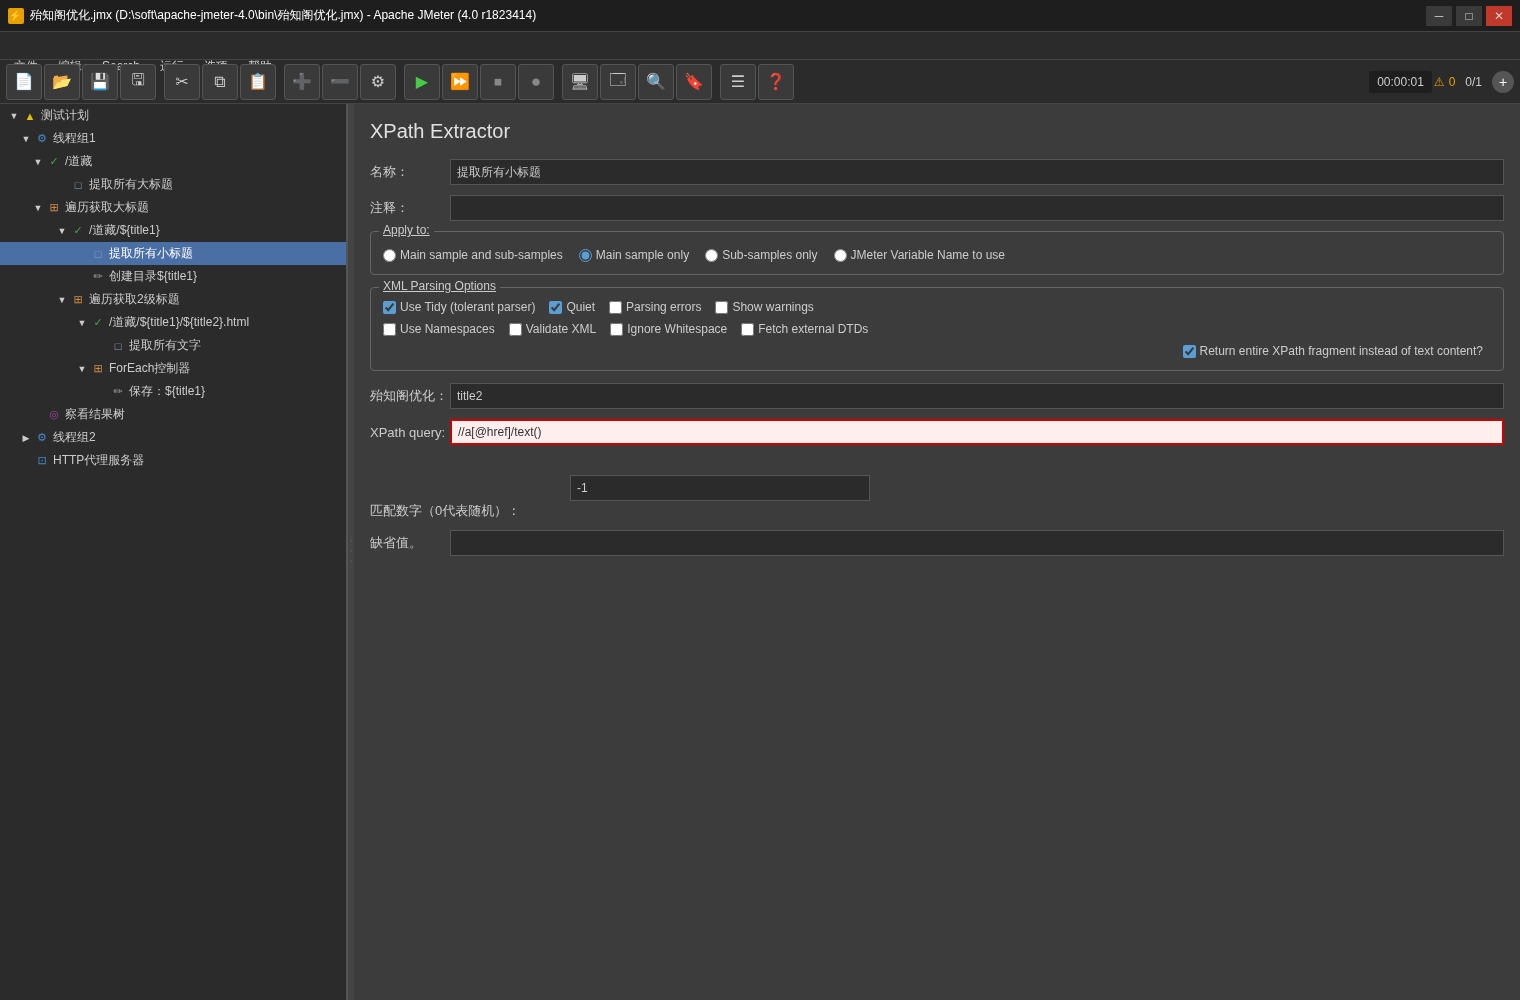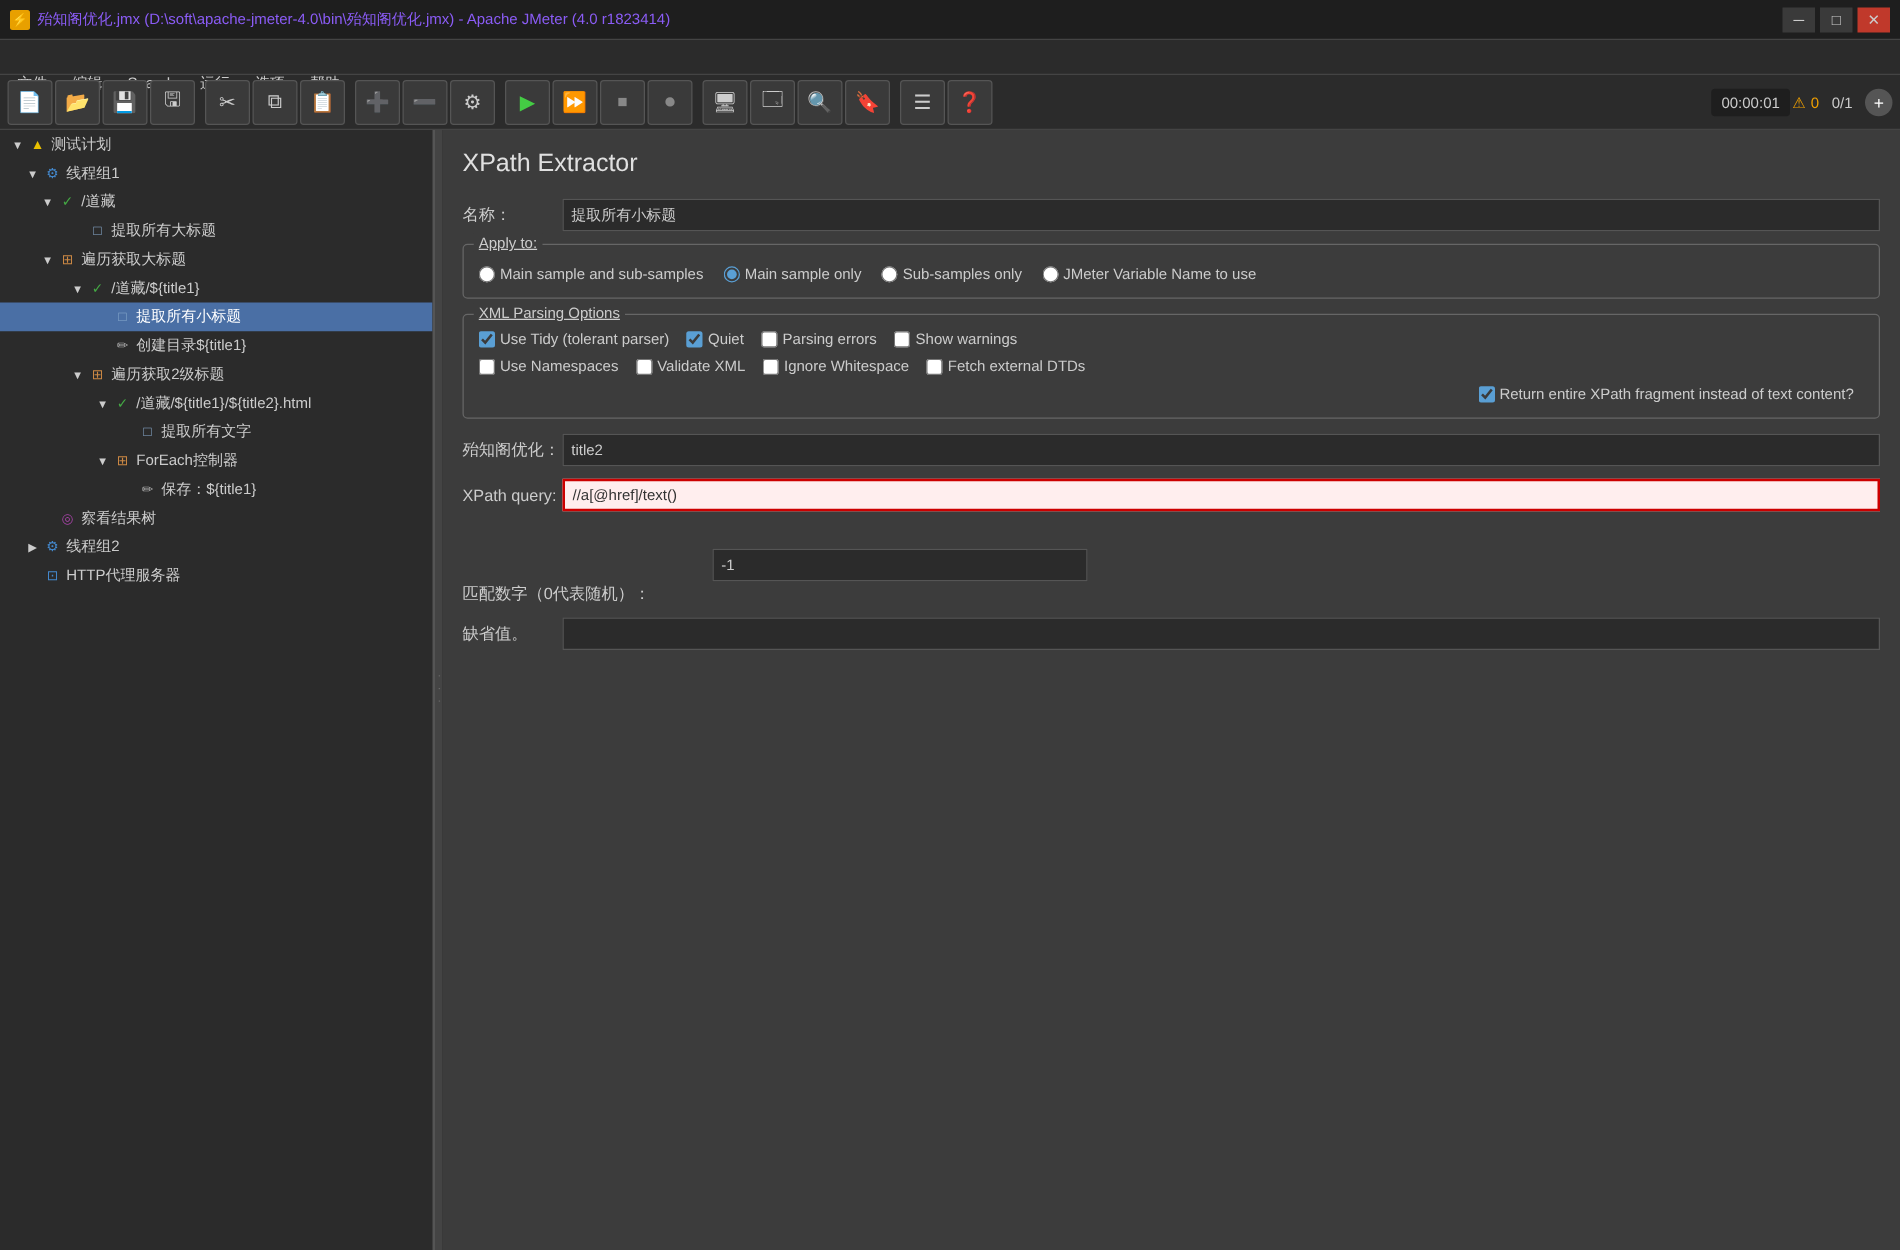--- a/index.html
+++ b/index.html
@@ -29,21 +29,21 @@
       gap: 6px;
     }
     .title-icon {
       width: 16px; height: 16px;
       background: #e8a000;
       border-radius: 2px;
       font-size: 10px;
       display: flex; align-items: center; justify-content: center;
     }
     .title-text {
-      color: #8b5cf6;
+      color: #ffffff;
       font-size: 12px;
     }
     .title-bar-controls {
       display: flex; gap: 4px;
     }
     .title-btn {
       width: 26px; height: 20px;
       background: #3a3a3a;
       border: none;
       color: #ccc;
@@ -472,20 +472,24 @@
 
   <div class="content-panel">
 
     <div class="panel-title">XPath Extractor</div>
 
     <div class="form-row">
       <span class="form-label">名称：</span>
       <input class="form-input" type="text" value="提取所有小标题" style="">
     </div>
 
+    <div class="form-row">
+      <span class="form-label">注释：</span>
+      <input class="form-input" type="text" value="" style="">
+    </div>
 
     <div class="section-box">
       <span class="section-legend">Apply to:</span>
       <div class="radio-group">
         <label class="radio-label">
           <input type="radio" name="apply-to" style=""> 
             <span>Main sample and sub-samples</span>
         </label>
         <label class="radio-label">
           <input type="radio" name="apply-to" checked="" style=""> 

